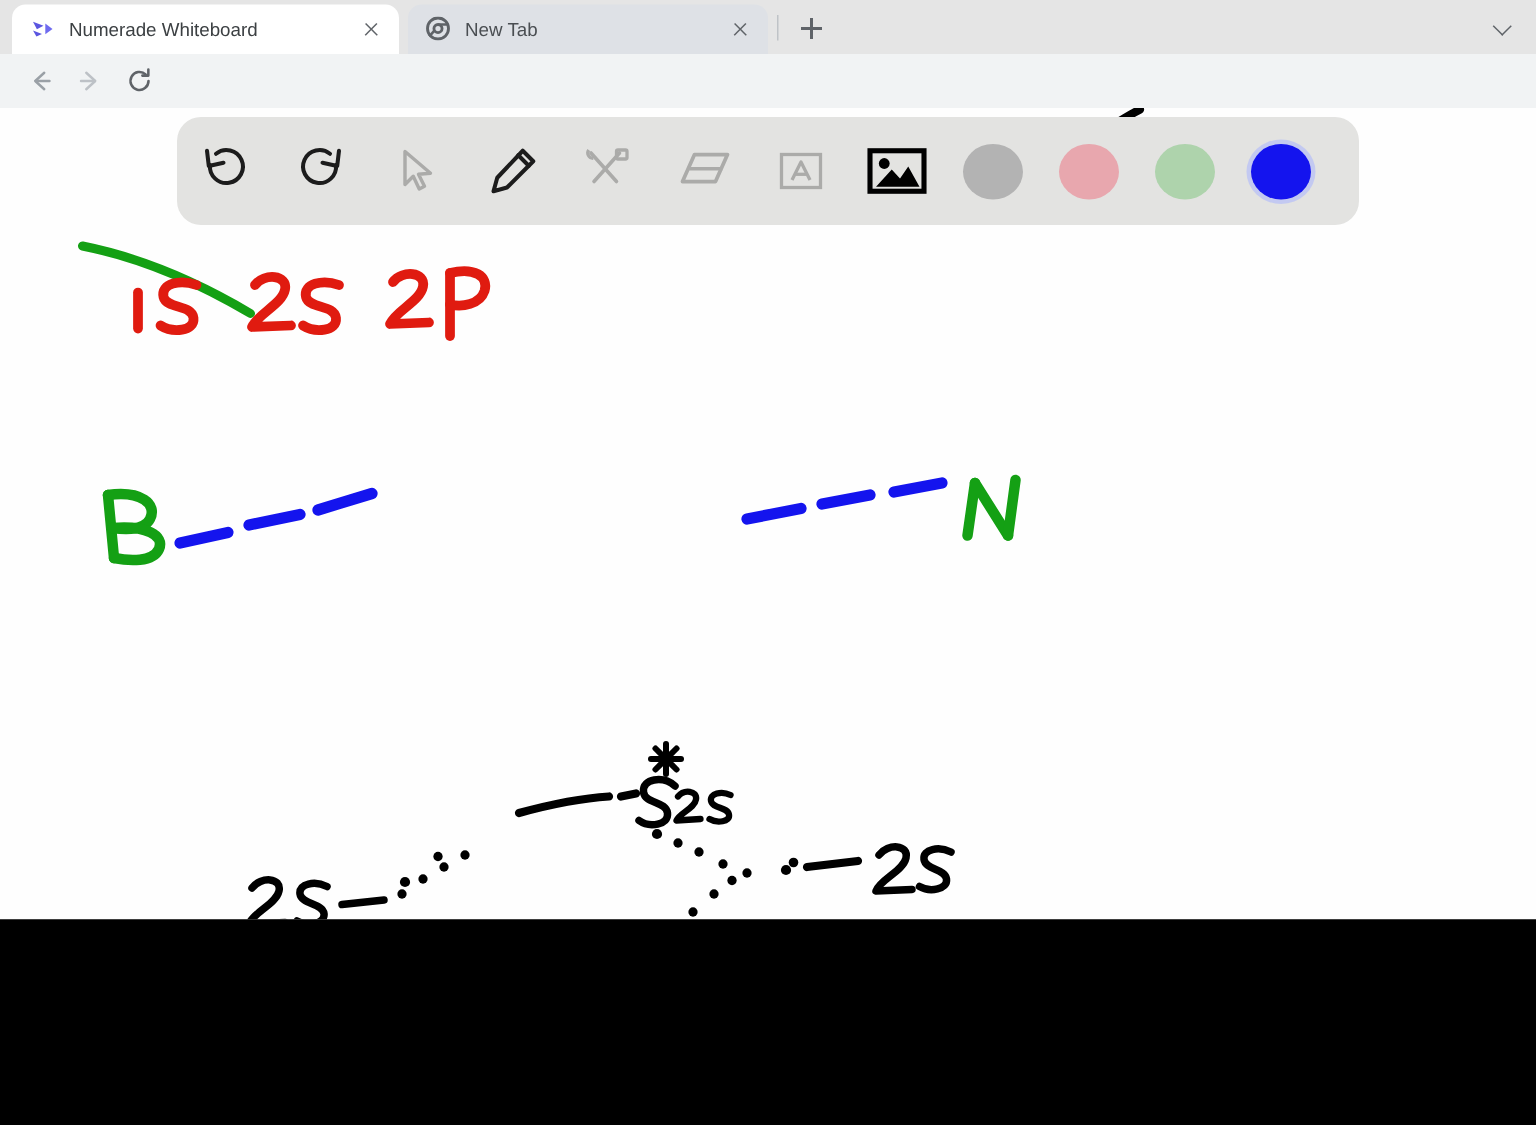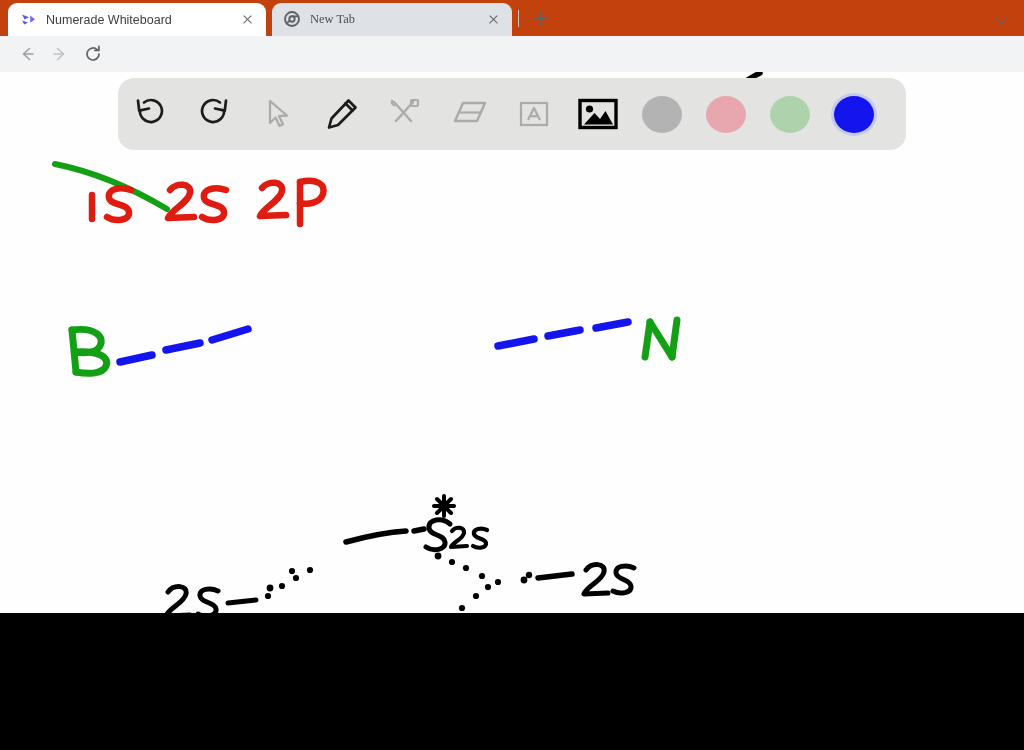--- a/index.html
+++ b/index.html
@@ -7,36 +7,36 @@
     width: 1024px; height: 750px;
     overflow: hidden;
     font-family: "Liberation Sans", sans-serif;
     background: #000;
   }
   #screen { position: relative; width: 1024px; height: 750px; }
 
   
   .tabstrip {
     position: absolute; left: 0; top: 0; width: 1024px; height: 36px;
-    background: #c2410c;
+    background: #e5e5e5;
   }
   .tab {
     position: absolute; top: 3px; height: 33px;
     border-radius: 9px 9px 0 0;
     display: flex; align-items: center; gap: 9px;
     padding: 0 10px 0 12px;
   }
   .tab.active { left: 8px; width: 258px; background: #fff; }
   .tab.inactive { left: 272px; width: 240px; background: #dee1e6; }
   .tab-fav { width: 17px; height: 17px; flex: 0 0 17px; position: relative; }
   .tab-title {
     flex: 1 1 auto; font-size: 12.5px; color: #3c4043;
     white-space: nowrap; overflow: hidden; text-overflow: ellipsis;
   }
-  .tab.inactive .tab-title { color: #4a4e52; font-family: Liberation Serif, serif; }
+  .tab.inactive .tab-title { color: #4a4e52; }
   .tab-close {
     width: 17px; height: 17px; flex: 0 0 17px;
     position: relative; border-radius: 50%;
   }
   .tab-close::before, .tab-close::after {
     content: ""; position: absolute; left: 3px; top: 8px;
     width: 11px; height: 1.4px; background: #5f6368;
   }
   .tab-close::before { transform: rotate(45deg); }
   .tab-close::after  { transform: rotate(-45deg); }

